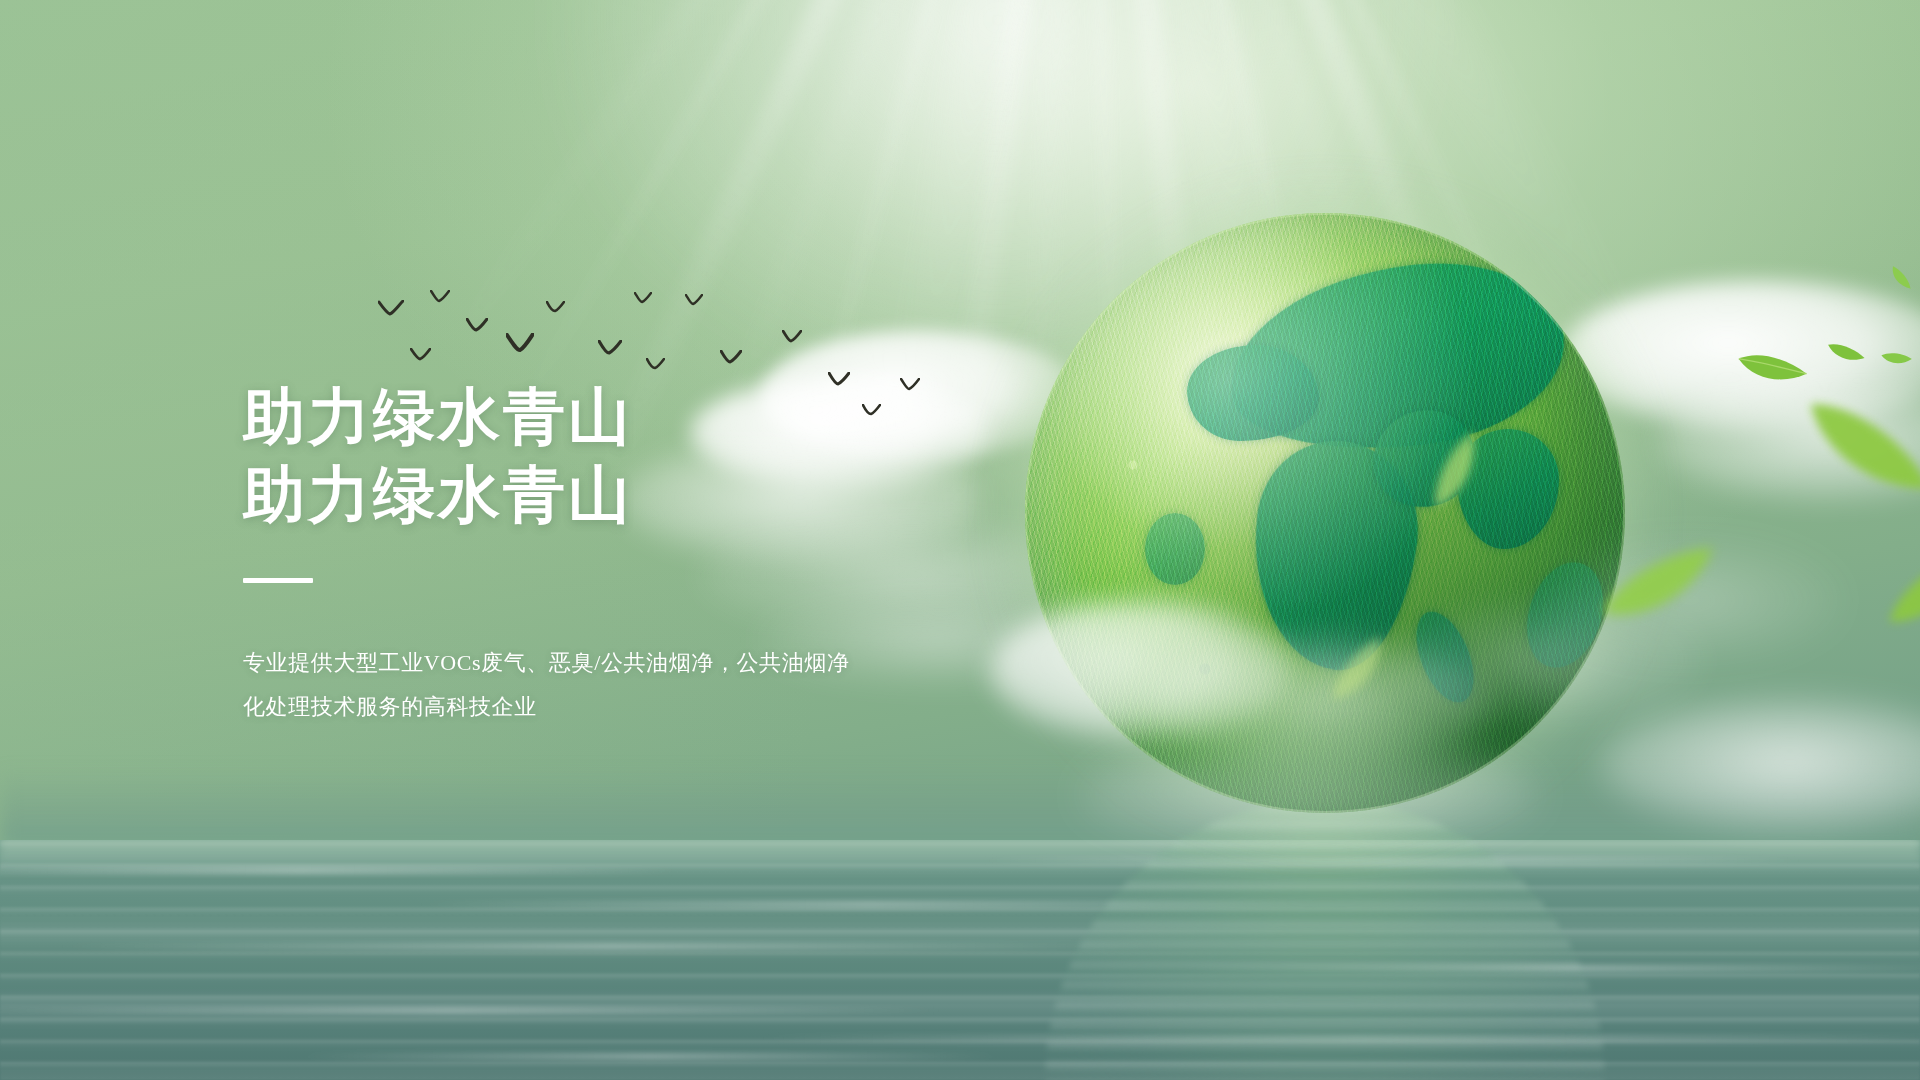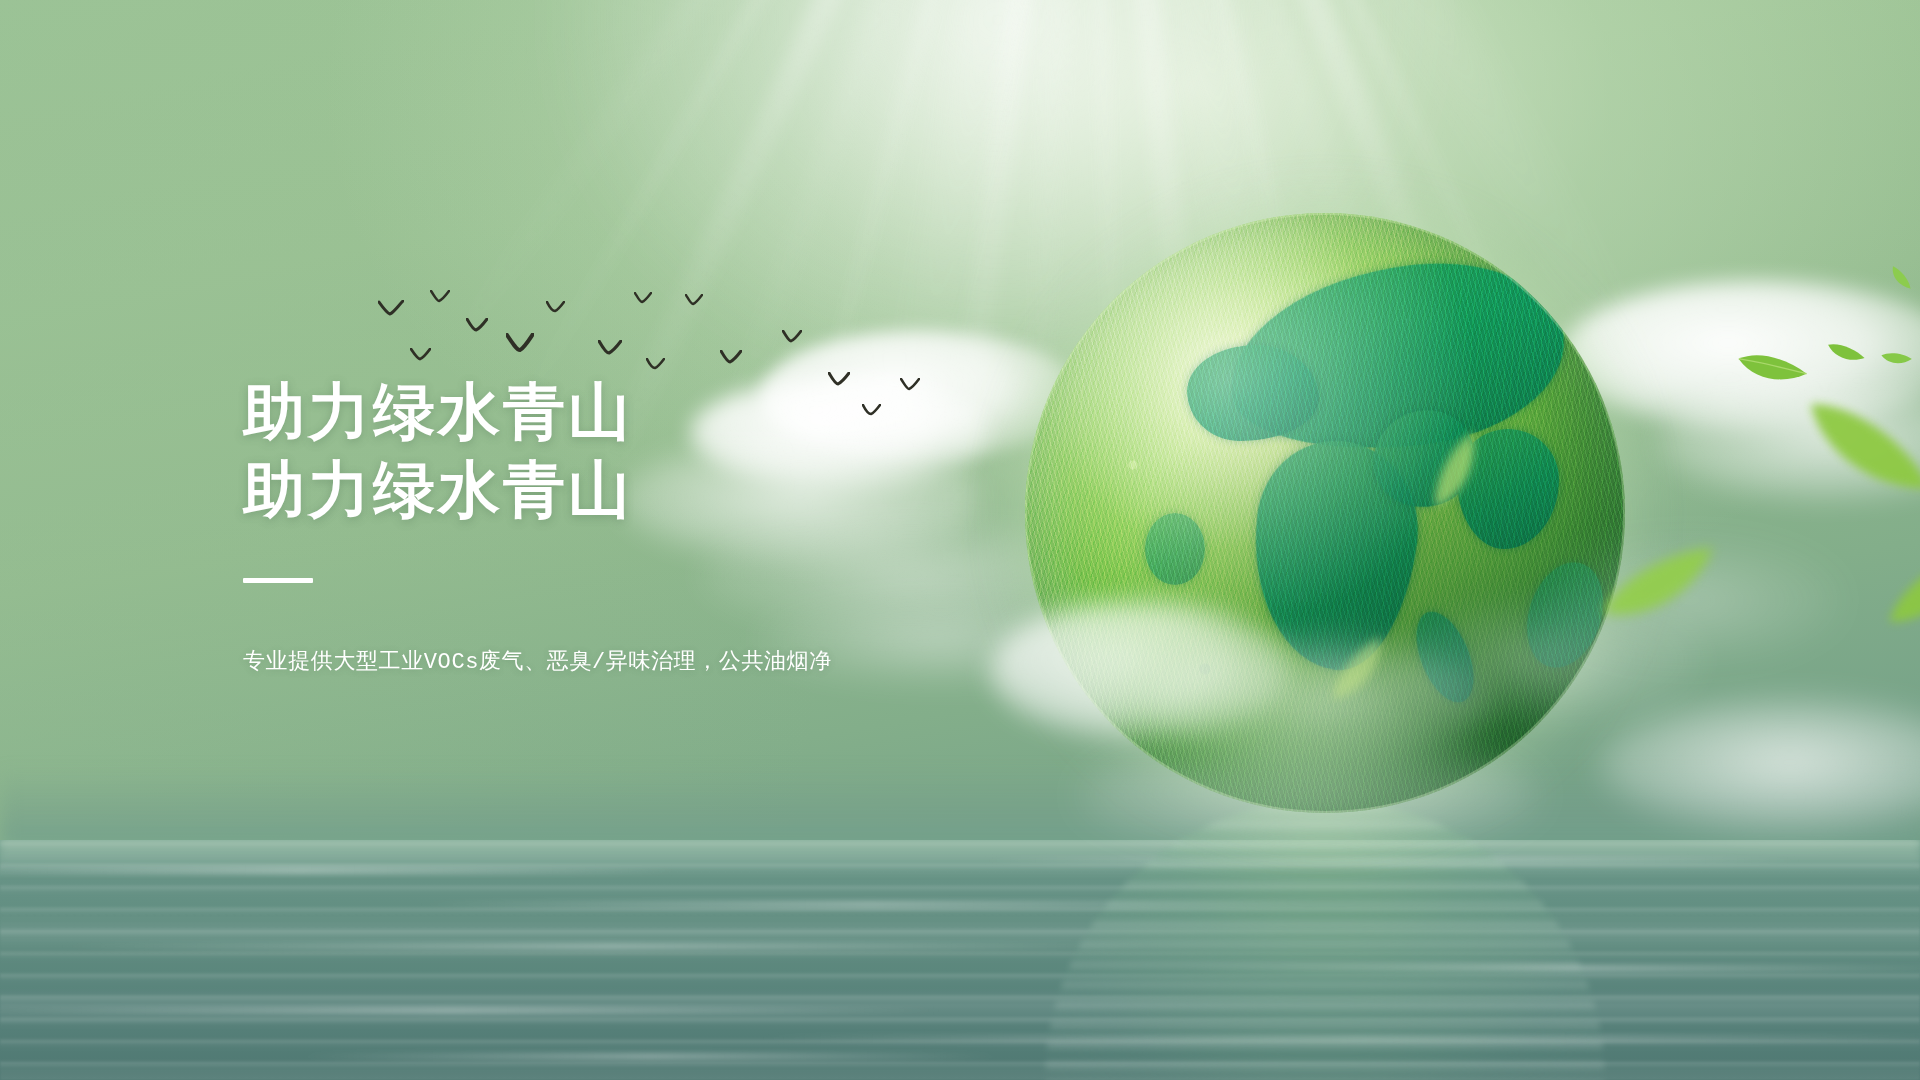--- a/index.html
+++ b/index.html
@@ -7,21 +7,21 @@
     padding: 0;
     background: #b6c9b0;
   }
   * { box-sizing: border-box; }
 
   .stage {
     position: relative;
     width: 1920px;
     height: 1080px;
     overflow: hidden;
-    font-family: Liberation Mono, monospace;
+    font-family: Liberation Serif, serif;
   }
 
   
   .sky {
     position: absolute;
     inset: 0;
     background:
       radial-gradient(ellipse 1400px 900px at 62% 8%, rgba(225,240,215,.85) 0%, rgba(200,226,190,.45) 30%, rgba(170,206,160,0) 62%),
       linear-gradient(170deg, #9ec596 0%, #9bc293 22%, #93bb8e 42%, #83ae8a 62%, #74a088 78%, #6b9a85 100%);
   }
@@ -505,17 +505,18 @@
     <svg width="80" height="34" viewBox="0 0 80 34">
       <path d="M2 20 C18 4, 54 -3, 78 4 C61 25, 29 36, 2 20 Z" fill="#c3e18a"></path>
     </svg>
   </div>
 
   <div class="copy">
     <h1 class="headline">助力绿水青山</h1>
     <h1 class="headline">助力绿水青山</h1>
     <div class="divider"></div>
     <p class="subcopy">
-      <span class="line">专业提供大型工业VOCs废气、恶臭/异味治理，公共油烟净</span>
+      <span class="line">专业提供大型工业VOCs废气、恶臭/公共油烟净，公共油烟净</span>
+      <span class="line">化处理技术服务的高科技企业</span>
     </p>
   </div>
 
 </div>
 
 </body></html>

